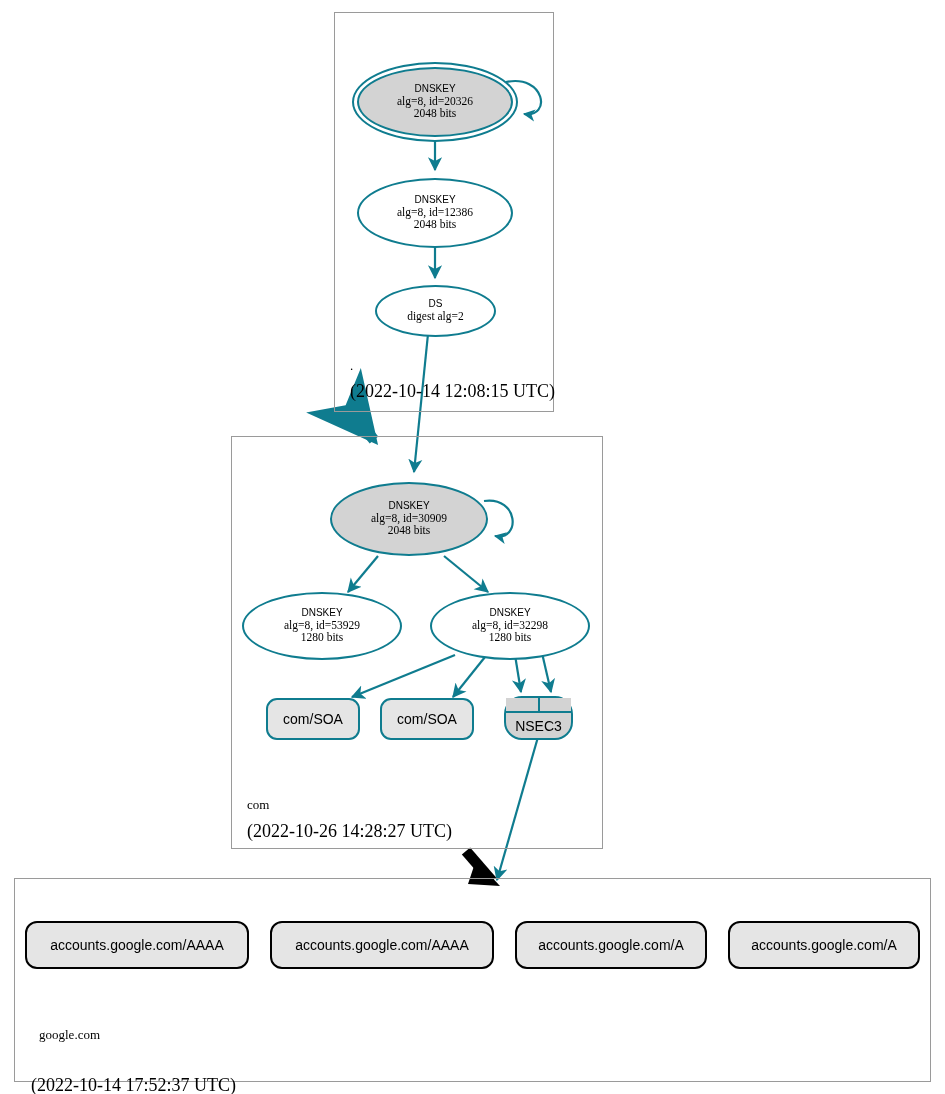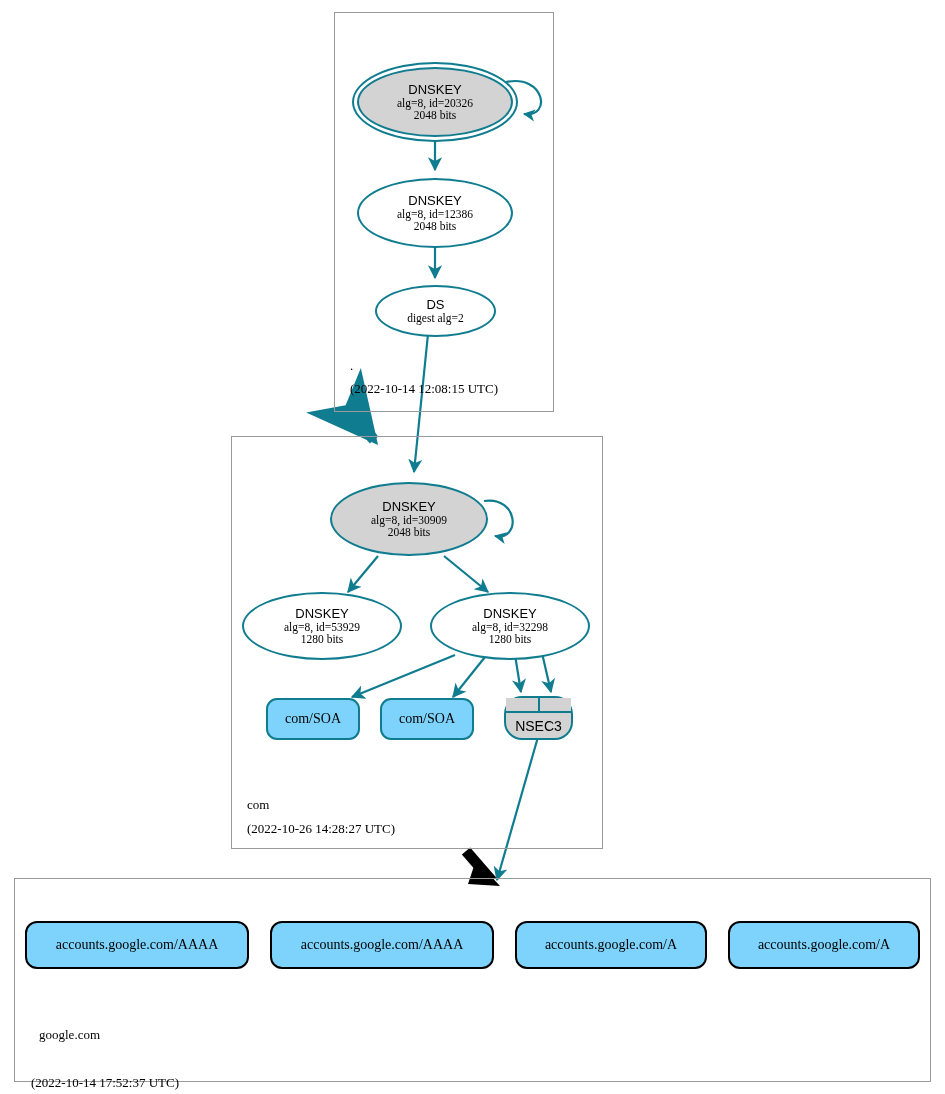--- a/index.html
+++ b/index.html
@@ -30,21 +30,21 @@
   .zone-label {
     position: absolute;
     font-family: "Liberation Serif", serif;
     color: #000000;
     white-space: nowrap;
   }
   .zone-name {
     font-size: 13px;
   }
   .zone-time {
-    font-size: 13px;
+    font-size: 18px;
   }
   .node {
     position: absolute;
     box-sizing: border-box;
     display: flex;
     flex-direction: column;
     align-items: center;
     justify-content: center;
     text-align: center;
     line-height: 1.08;
@@ -60,37 +60,37 @@
   .fill-white { background: #ffffff; }
   .ksk-outer {
     position: absolute;
     border: 2px solid #0f7c8f;
     border-radius: 50%;
     background: transparent;
     box-sizing: border-box;
   }
   .n-title {
     font-family: "Liberation Sans", sans-serif;
-    font-size: 13px;
+    font-size: 10px;
     text-align: center;
   }
   .n-sub {
     font-family: "Liberation Serif", serif;
     font-size: 11.5px;
   }
   .rrset {
     position: absolute;
     box-sizing: border-box;
     border: 2px solid #0f7c8f;
     border-radius: 11px;
-    background: #7dd3fc;
+    background: #e5e5e5;
     display: flex;
     align-items: center;
     justify-content: center;
-    font-family: Liberation Serif, serif;
+    font-family: Liberation Sans, sans-serif;
     font-size: 14px;
     color: #000000;
   }
   .rrset-insecure {
     border: 2px solid #000000;
     border-radius: 12px;
   }
   .nsec3 {
     position: absolute;
     box-sizing: border-box;

